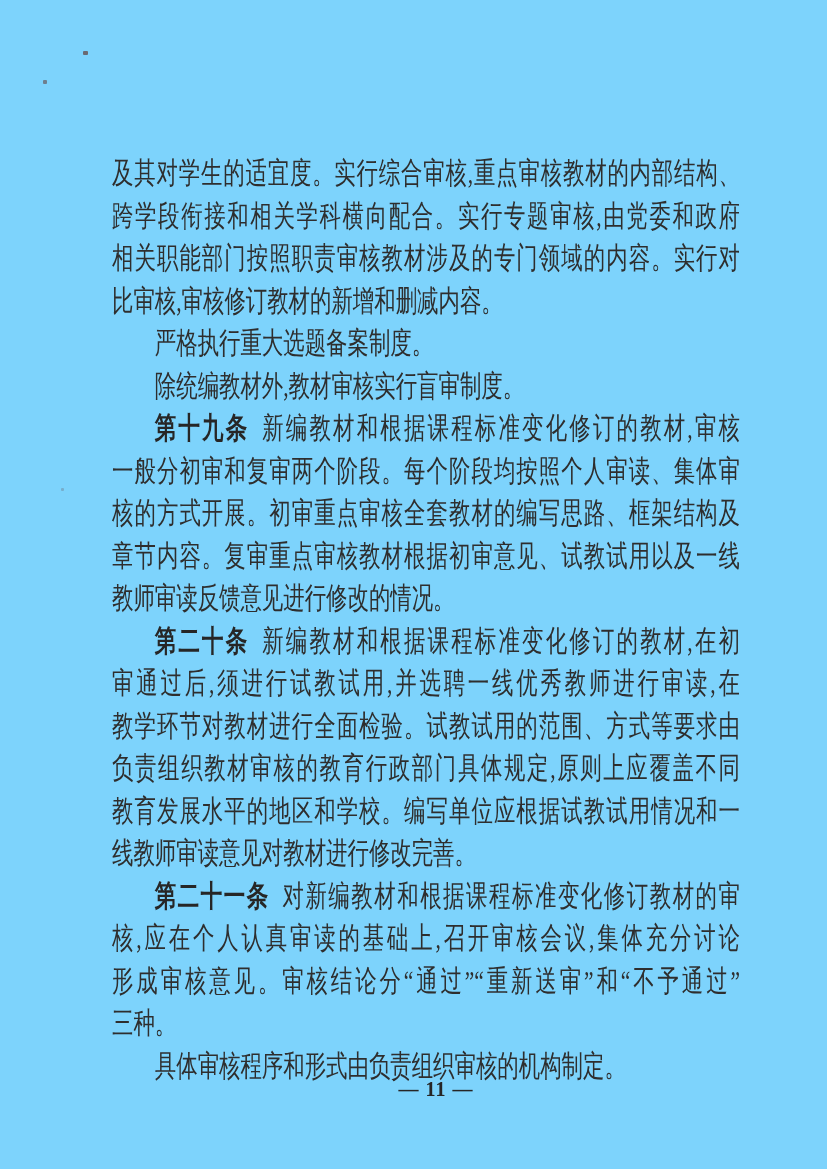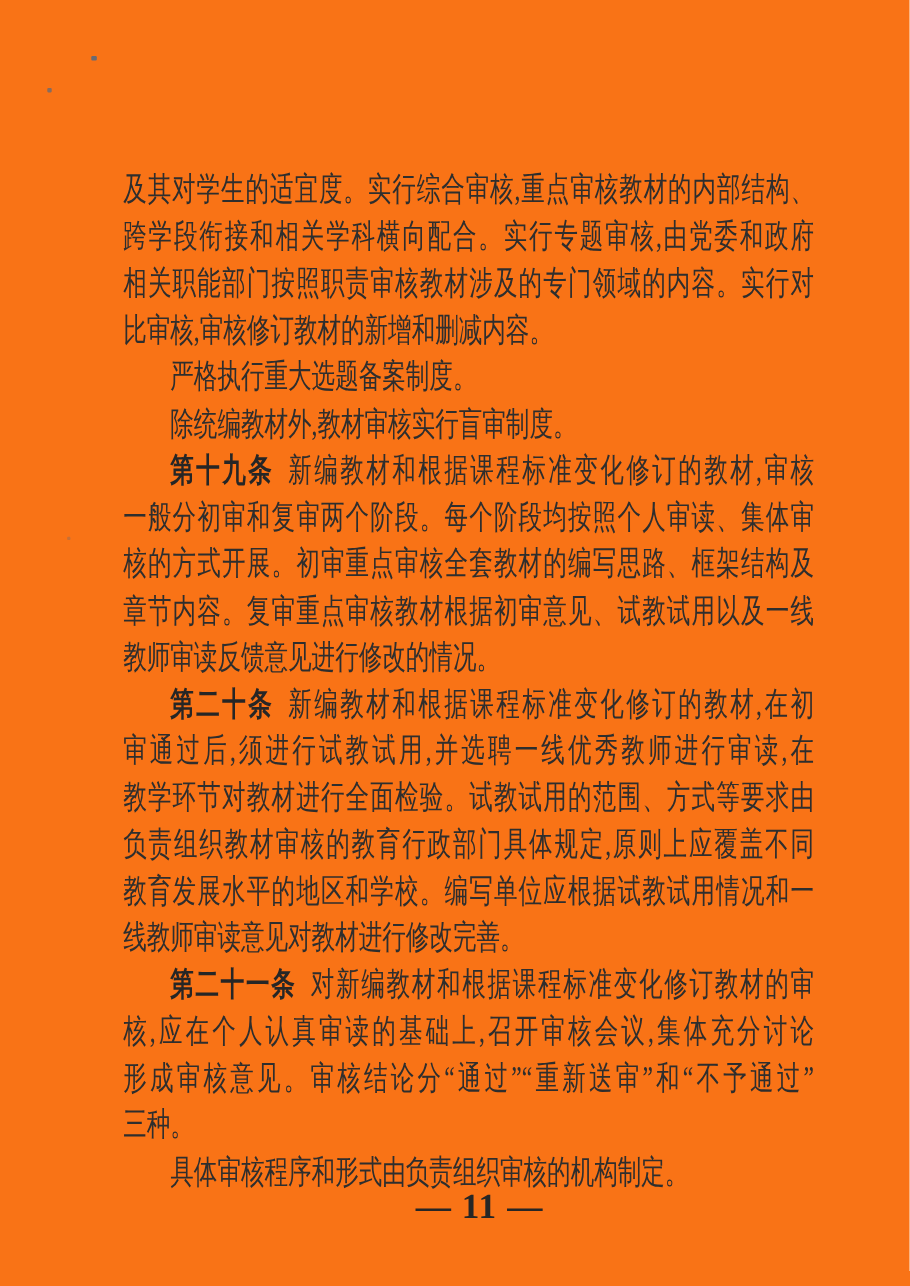--- a/index.html
+++ b/index.html
@@ -12,21 +12,21 @@
     height: 1169px;
     position: relative;
     overflow: hidden;
     font-family: "Liberation Serif", "DejaVu Serif", serif;
   }
   .page {
     position: absolute;
     left: 0; top: 0;
     width: 827px;
     height: 1169px;
-    background: #f97316;
+    background: #7dd3fc;
   }
   
   .text-area {
     position: absolute;
     left: 112px;
     top: 152px;
     width: 628px;
   }
   .squeeze {
     width: 880px;
@@ -57,21 +57,21 @@
   }
   .footer {
     position: absolute;
     left: 46px;
     top: 1078px;
     width: 780px;
     text-align: center;
   }
   .page-num {
     display: inline-block;
-    font-size: 32px;
+    font-size: 20px;
     font-weight: 700;
     color: #262626;
     letter-spacing: 1px;
     font-family: "Liberation Serif", "DejaVu Serif", serif;
   }
   
   .speck {
     position: absolute;
     background: #6a6a72;
     border-radius: 1px;

